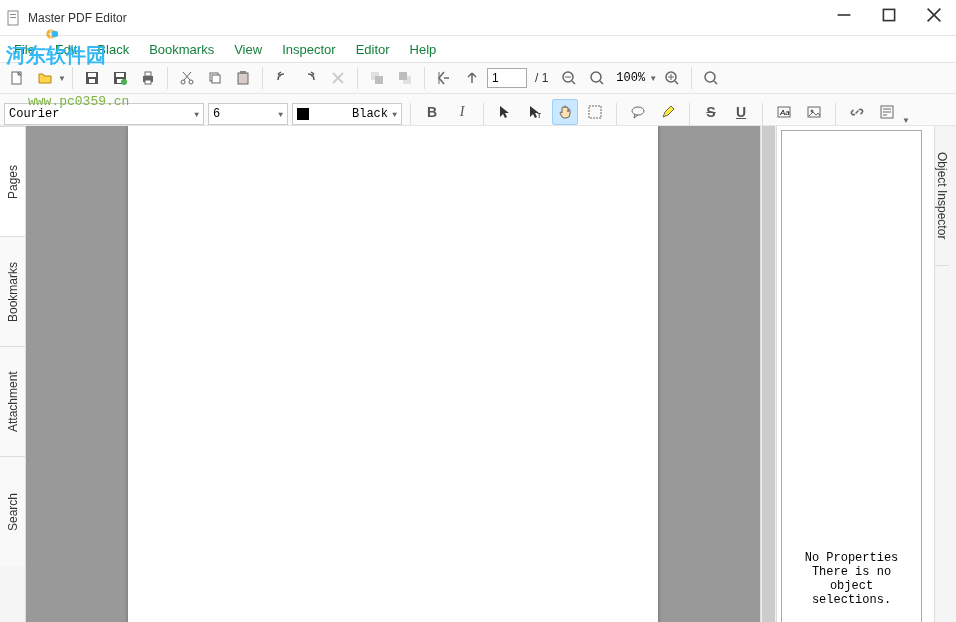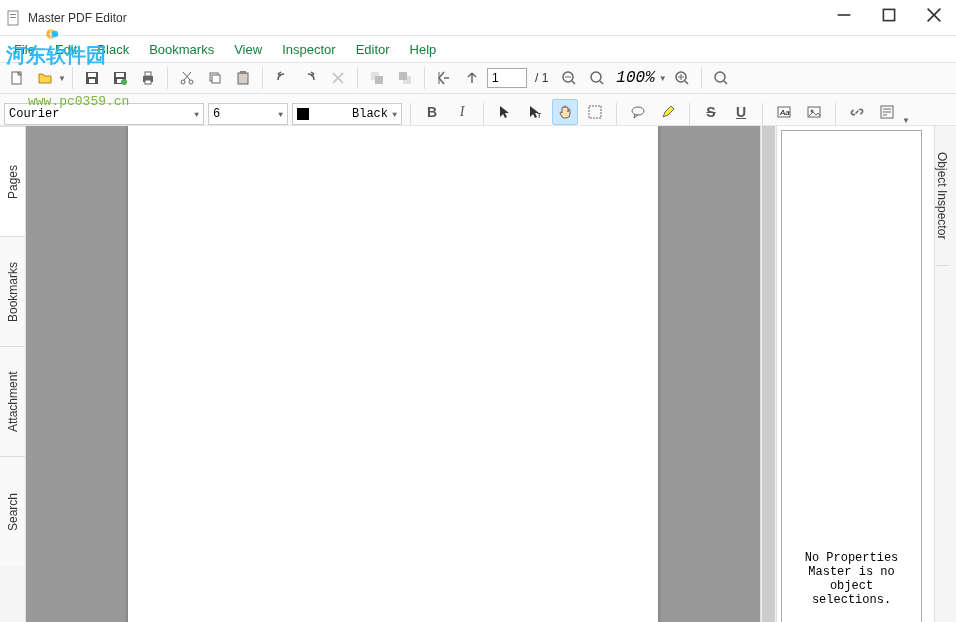--- a/index.html
+++ b/index.html
@@ -15,21 +15,21 @@
 .menubar .menu-item { padding: 4px 10px; font-size: 13px; color: #15803d; }
 
 .toolbar { height: 32px; display: flex; align-items: center; padding: 0 4px; border-top: 1px solid #e5e5e5; border-bottom: 1px solid #e5e5e5; background: #fafafa; gap: 2px; }
 .tool-btn { width: 26px; height: 26px; display: flex; align-items: center; justify-content: center; border: 1px solid transparent; border-radius: 2px; color: #555; position: relative; }
 .tool-btn.disabled { opacity: 0.4; }
 .tool-btn.active { background: #cce8ff; border-color: #99d1ff; }
 .tool-sep { width: 1px; height: 22px; background: #ddd; margin: 0 4px; }
 .tool-dd { width: 8px; font-size: 8px; color: #666; margin-left: -2px; display: flex; align-items: center; }
 .page-input { width: 40px; height: 20px; border: 1px solid #aaa; padding: 0 4px; font-size: 12px; text-align: left; }
 .page-total { padding: 0 6px; font-size: 12px; color: #333; }
-.zoom-label { font-size: 16px; font-family: Courier, monospace; padding: 0 4px; font-style: italic; }
+.zoom-label { font-size: 12px; font-family: Courier, monospace; padding: 0 4px; }
 
 .formatbar { height: 32px; display: flex; align-items: flex-end; padding: 0 4px; border-bottom: 1px solid #e5e5e5; background: #fafafa; gap: 4px; }
 .combo { height: 22px; border: 1px solid #ccc; background: #fff; display: flex; align-items: center; padding: 0 4px; font-family: Courier, monospace; font-size: 12px; position: relative; }
 .combo.font { width: 200px; }
 .combo.size { width: 80px; }
 .combo.color { width: 110px; gap: 37px; }
 .combo .dd { position: absolute; right: 4px; font-size: 8px; color: #666; }
 .color-swatch { width: 12px; height: 12px; background: #000; margin-right: 6px; }
 
 .workspace { display: flex; height: calc(622px - 30px - 26px - 32px - 32px); }
@@ -345,20 +345,20 @@
       <div class="page"></div>
     </div>
     <div class="vscroll">
       <div class="thumb"></div>
     </div>
   </div>
 
   <div class="right-panel">
     <div class="inspector-content">
       <div>No Properties</div>
-      <div>Master is no object</div>
+      <div>There is no object</div>
       <div>selections.</div>
     </div>
     <div class="right-tabs">
       <div class="right-tab">Object Inspector</div>
     </div>
   </div>
 </div>
 
 </body></html>

